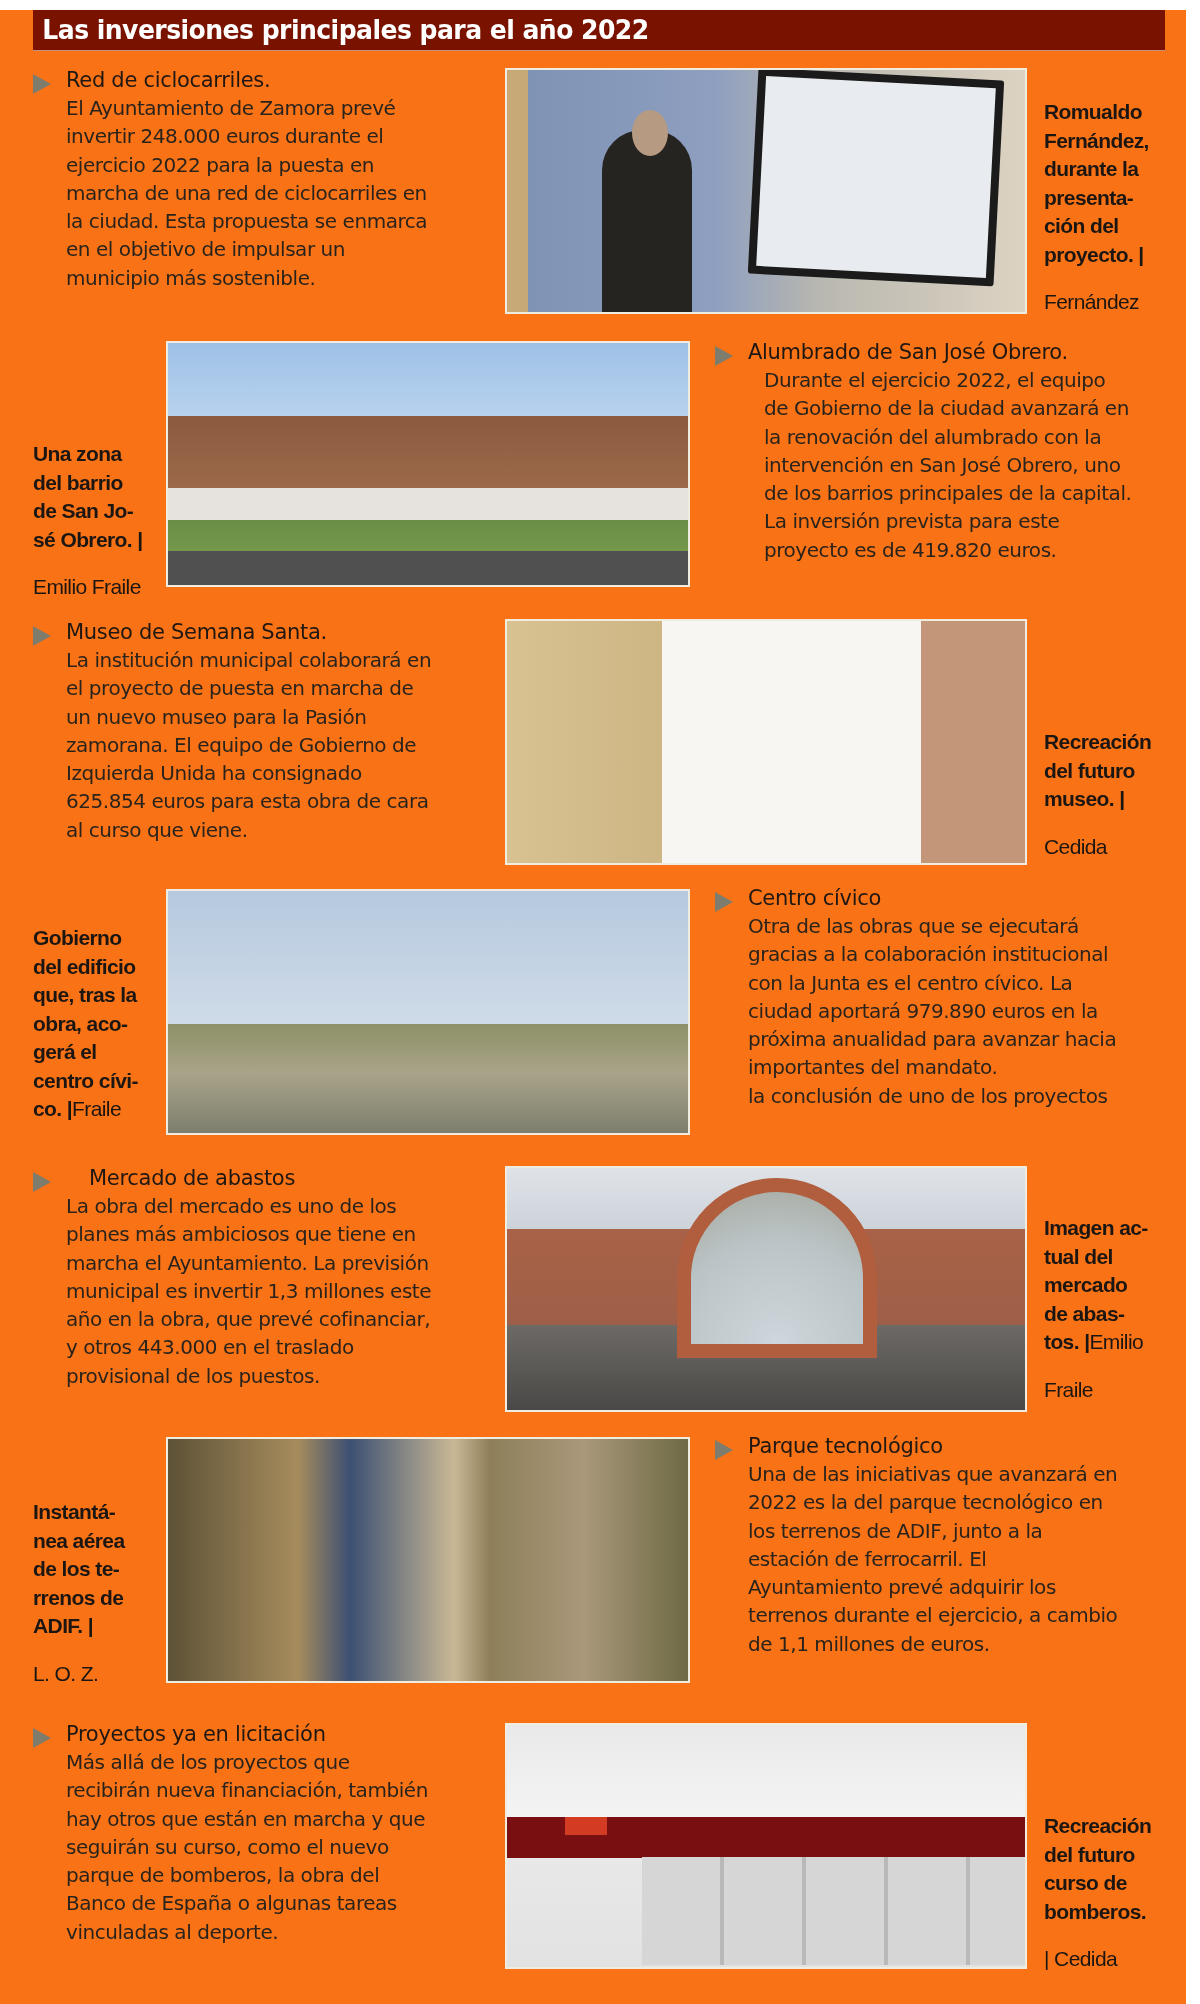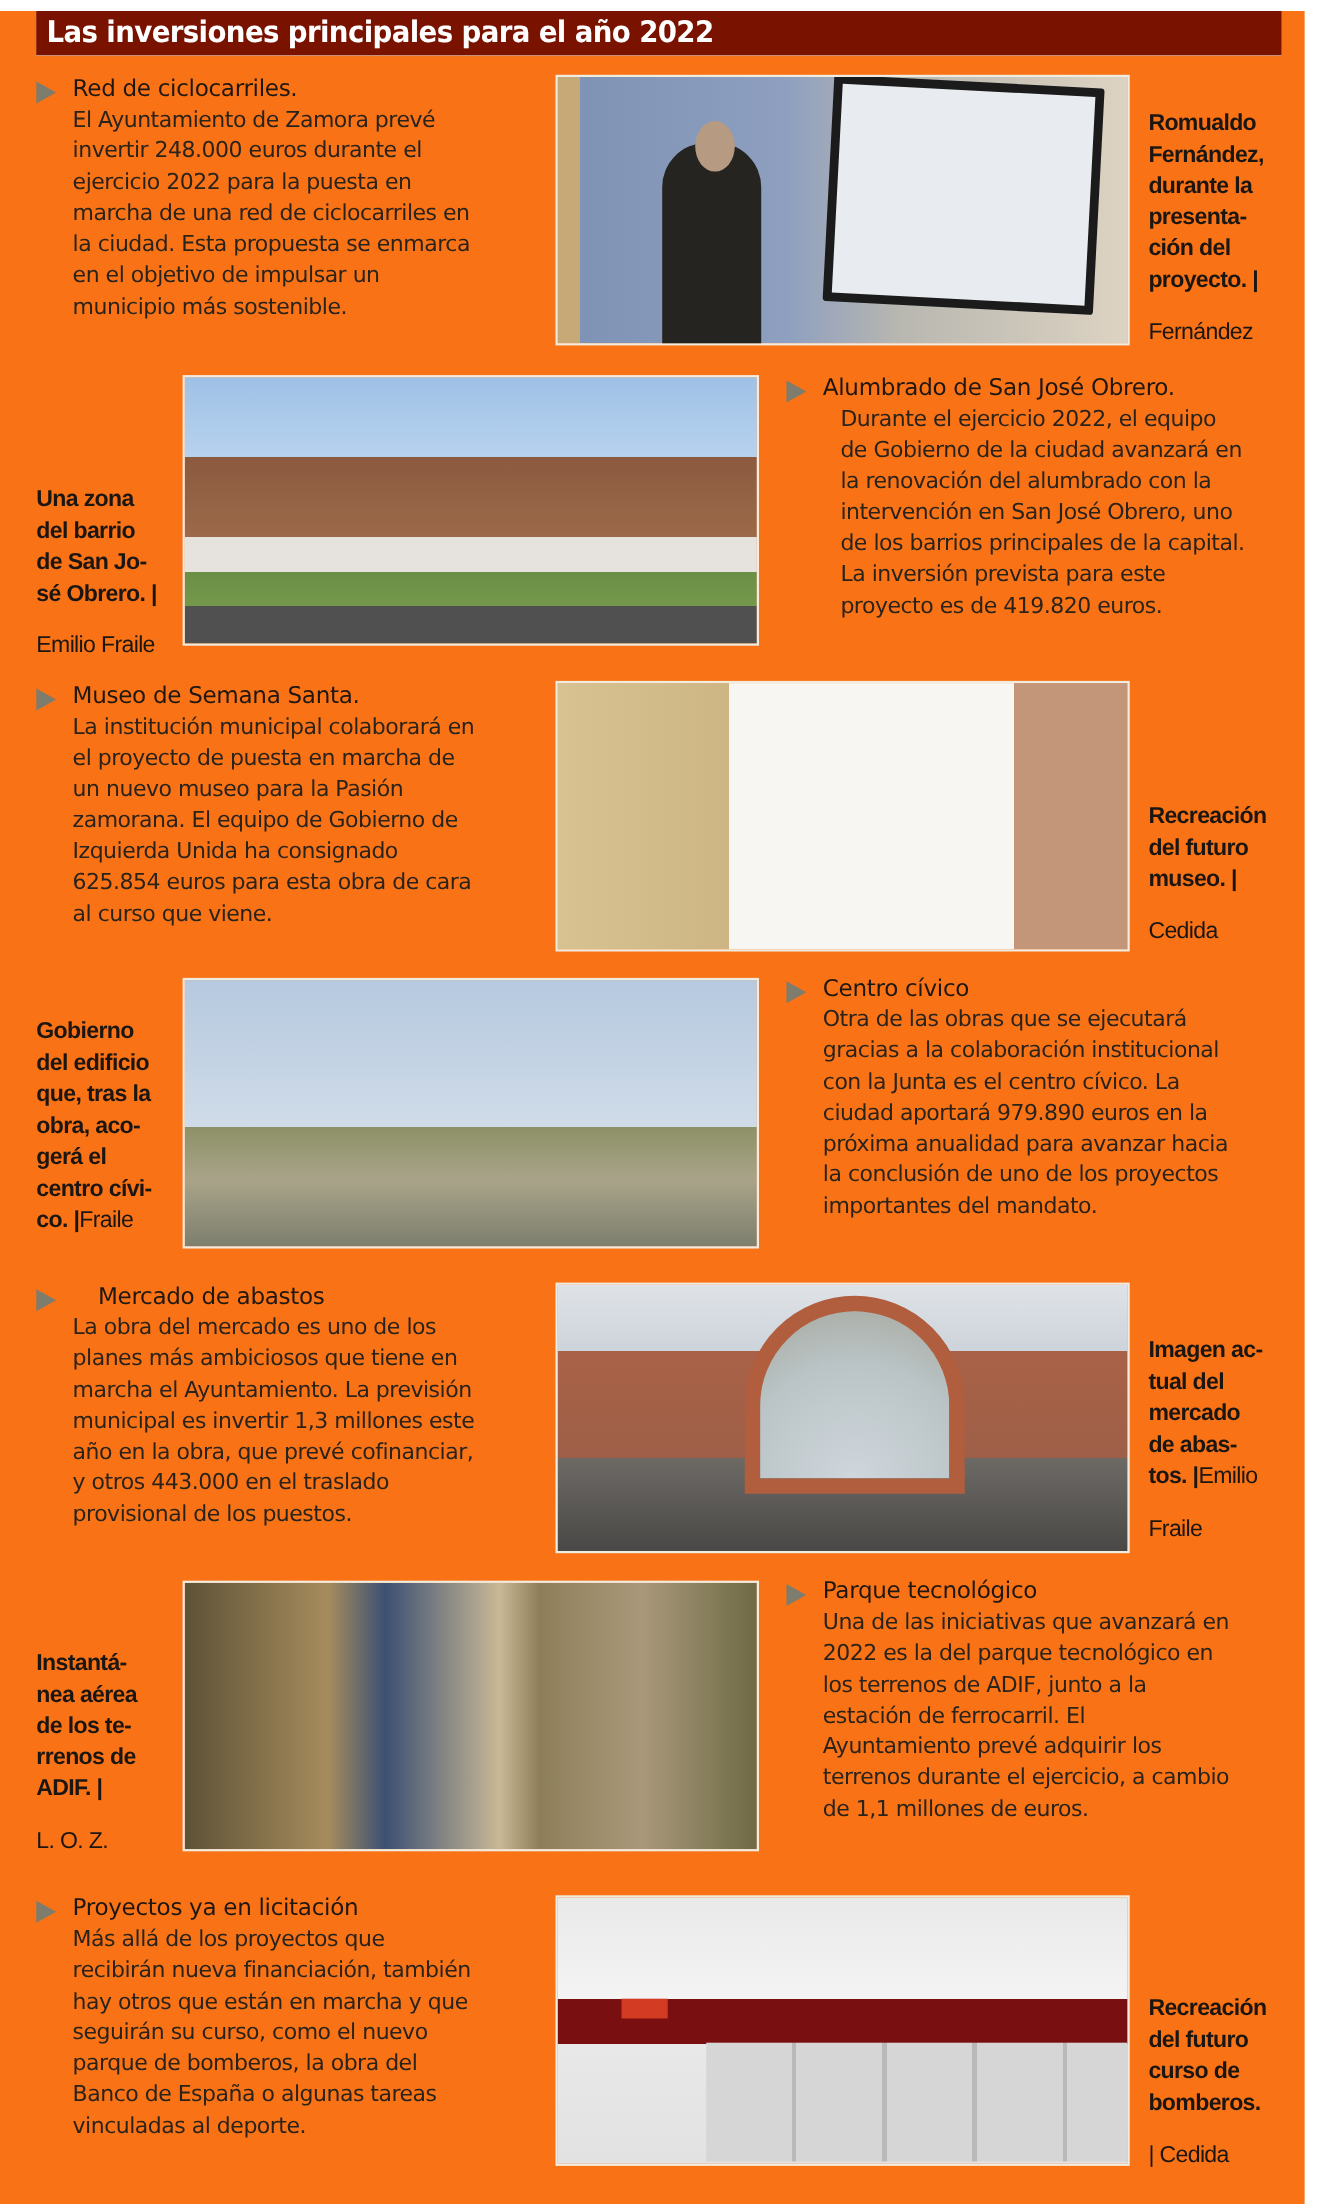--- a/index.html
+++ b/index.html
@@ -160,22 +160,22 @@
   </p>
   <div class="photo ph-4" style="left:166px; top:879px; width:524px; height:246px;" title="Edificio bajo entre árboles con cielo nublado"></div>
   <div class="bullet" style="left:715px; top:882px;"></div>
   <h2 class="head" style="left:748px; top:874px;">Centro cívico</h2>
   <p class="body-text" style="left:748px; top:902px;">
     <span>Otra de las obras que se ejecutará</span>
     <span>gracias a la colaboración institucional</span>
     <span>con la Junta es el centro cívico. La</span>
     <span>ciudad aportará 979.890 euros en la</span>
     <span>próxima anualidad para avanzar hacia</span>
+    <span>importantes del mandato.</span>
     <span>la conclusión de uno de los proyectos</span>
-    <span>importantes del mandato.</span>
   </p>
 
   <div class="bullet" style="left:33px; top:1162px;"></div>
   <h2 class="head" style="left:66px; top:1154px;margin-left:23px;">Mercado de abastos</h2>
   <p class="body-text" style="left:66px; top:1182px;">
     <span>La obra del mercado es uno de los</span>
     <span>planes más ambiciosos que tiene en</span>
     <span>marcha el Ayuntamiento. La previsión</span>
     <span>municipal es invertir 1,3 millones este</span>
     <span>año en la obra, que prevé cofinanciar,</span>

